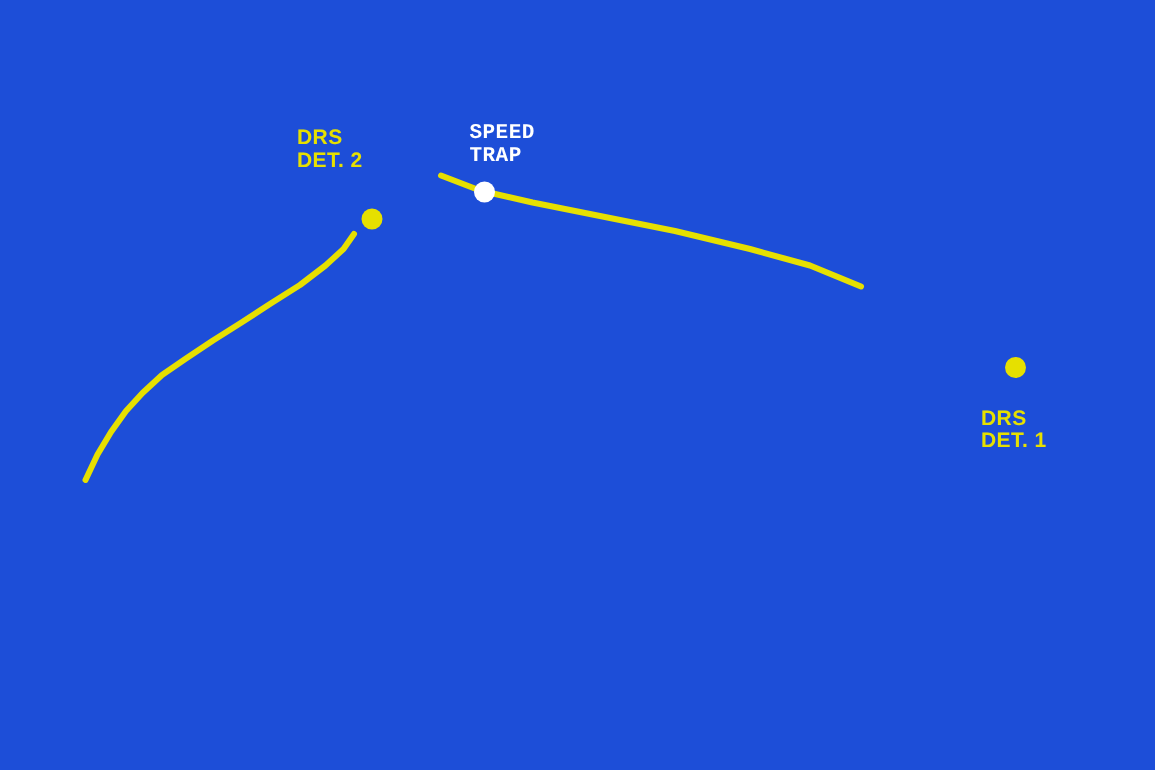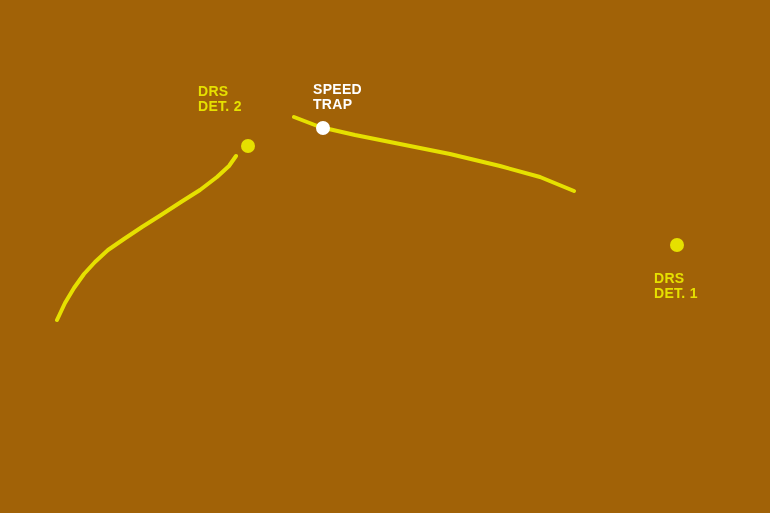--- a/index.html
+++ b/index.html
@@ -10,21 +10,21 @@
     width: 770px;
     height: 513px;
     background: #000000;
     font-family: "Liberation Sans", sans-serif;
     overflow: hidden;
   }
   .stage {
     position: relative;
     width: 770px;
     height: 513px;
-    background: #a16207;
+    background: #1d4ed8;
   }
   .track-svg {
     position: absolute;
     left: 0;
     top: 0;
     display: block;
   }
   .marker-label {
     position: absolute;
     font-weight: bold;
@@ -43,18 +43,18 @@
       <polyline points="57,320 65,303 74,288 84,274 95,262 108,250 124,239 142,227 161,215 181,202 200,190 217,177 229,166 236,156" fill="none" stroke="#e6e000" stroke-width="4" stroke-linecap="round" stroke-linejoin="round"></polyline>
       <polyline points="294,117 320,127 355,135 400,144 450,154 500,166 540,177 574,191" fill="none" stroke="#e6e000" stroke-width="4" stroke-linecap="round" stroke-linejoin="round"></polyline>
       <circle cx="248" cy="146" r="7" fill="#e6e000"></circle>
       <circle cx="323" cy="128" r="7" fill="#ffffff"></circle>
       <circle cx="677" cy="245" r="7" fill="#e6e000"></circle>
     </svg>
 
   <div class="marker-label" style="left: 198px; top: 84px; color: rgb(230, 224, 0);">DRS
 DET. 2</div>
 
-  <div class="marker-label" style="left: 313px; top: 82px; color: rgb(255, 255, 255);">SPEED
+  <div class="marker-label" style="left: 313px; top: 82px; color: rgb(255, 255, 255); font-family: Liberation Mono, monospace;">SPEED
 TRAP</div>
 
   <div class="marker-label" style="left: 654px; top: 271px; color: rgb(230, 224, 0);">DRS
 DET. 1</div>
 </div>
 
 </body></html>

